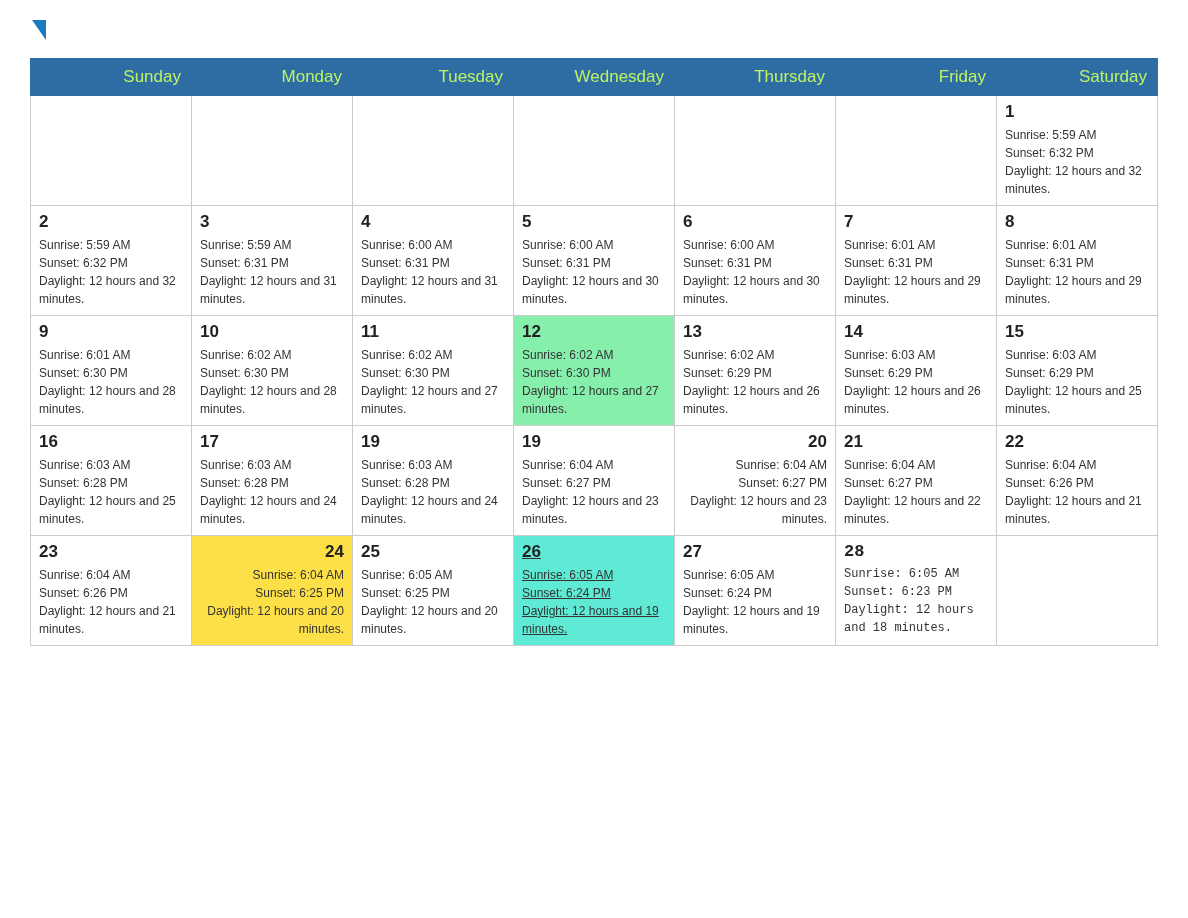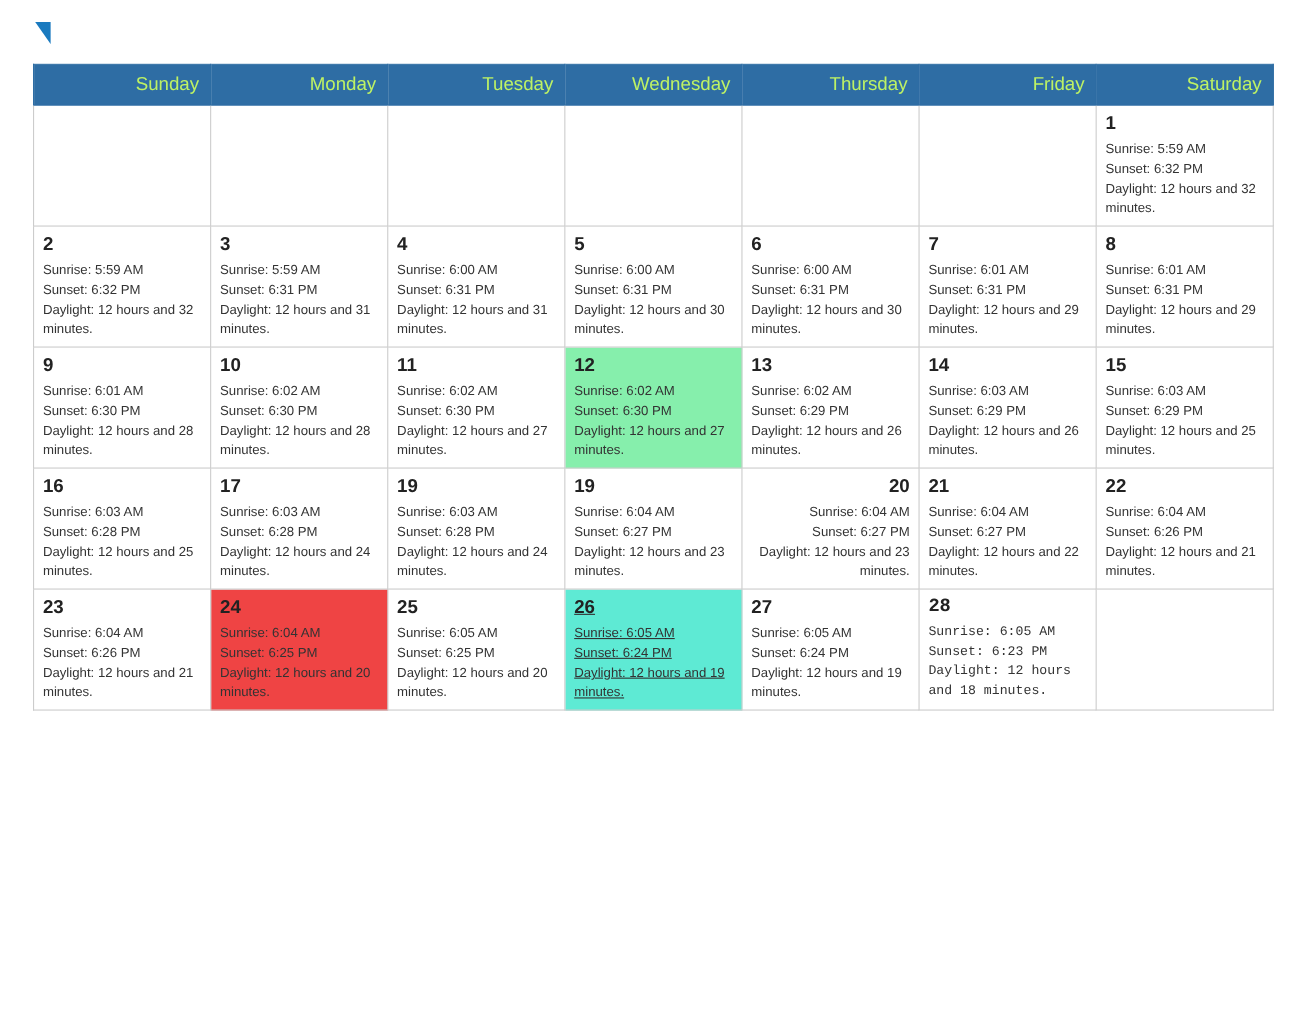--- a/index.html
+++ b/index.html
@@ -237,21 +237,21 @@
         <td style="background: rgb(255, 255, 255);">
           <span class="day-number">22</span>
           <div class="day-info">Sunrise: 6:04 AM<br>Sunset: 6:26 PM<br>Daylight: 12 hours and 21 minutes.</div>
         </td>
       </tr>
       <tr>
         <td style="background: rgb(255, 255, 255);">
           <span class="day-number">23</span>
           <div class="day-info">Sunrise: 6:04 AM<br>Sunset: 6:26 PM<br>Daylight: 12 hours and 21 minutes.</div>
         </td>
-        <td style="background: #ef4444;">
+        <td style="background: #fde047; text-align: right;">
           <span class="day-number">24</span>
           <div class="day-info">Sunrise: 6:04 AM<br>Sunset: 6:25 PM<br>Daylight: 12 hours and 20 minutes.</div>
         </td>
         <td style="background: rgb(255, 255, 255);">
           <span class="day-number">25</span>
           <div class="day-info">Sunrise: 6:05 AM<br>Sunset: 6:25 PM<br>Daylight: 12 hours and 20 minutes.</div>
         </td>
         <td style="background: #5eead4; text-decoration: underline;">
           <span class="day-number">26</span>
           <div class="day-info">Sunrise: 6:05 AM<br>Sunset: 6:24 PM<br>Daylight: 12 hours and 19 minutes.</div>

